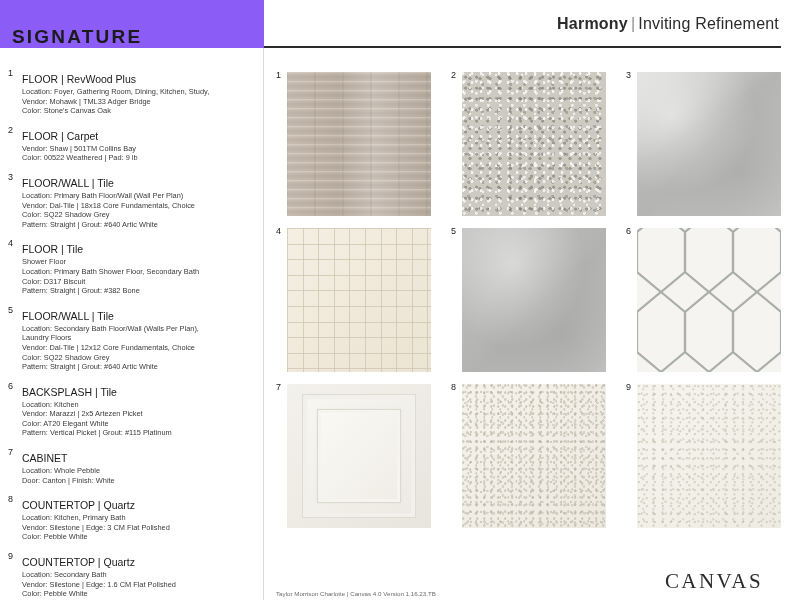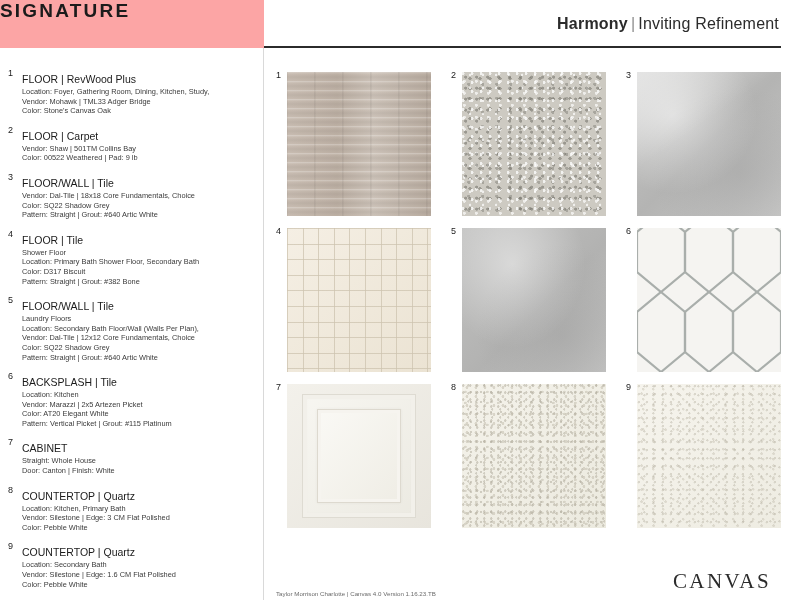--- a/index.html
+++ b/index.html
@@ -24,24 +24,25 @@
   .header {
     position: absolute;
     top: 0; left: 0;
     width: 791px;
     height: 48px;
     display: flex;
   }
   .header-left {
     width: 264px;
     height: 48px;
-    background: #fca5a5;
-    display: flex;
-    align-items: flex-start;
+    background: #8b5cf6;
+    display: flex;
+    align-items: flex-end;
     box-sizing: border-box;
+    padding-left: 12px;
   }
   .brand {
     font-size: 19px;
     font-weight: bold;
     letter-spacing: 2.2px;
     color: #1b1b1b;
   }
   .header-right {
     flex: 1;
     height: 48px;
@@ -250,21 +251,21 @@
   
   .footer-note {
     position: absolute;
     left: 276px;
     bottom: 3px;
     font-size: 6.2px;
     color: #6b6b6b;
   }
   .canvas-logo {
     position: absolute;
-    right: 20px;
+    right: 28px;
     bottom: 6px;
     font-size: 21px;
     letter-spacing: 2.4px;
     color: #2b2b2b;
     font-family: "Liberation Serif", serif;
   }
 </style>
 </head>
 <body>
 
@@ -298,20 +299,21 @@
         <div class="item-title">FLOOR | Carpet</div>
         <div class="item-line">Vendor: Shaw | 501TM Collins Bay</div>
         <div class="item-line">Color: 00522 Weathered | Pad: 9 lb</div>
       </div>
     </div>
 
     <div class="item">
       <div class="item-num">3</div>
       <div class="item-body">
         <div class="item-title">FLOOR/WALL | Tile</div>
+        <div class="item-line">Location: Primary Bath Floor/Wall (Wall Per Plan)</div>
         <div class="item-line">Vendor: Dal-Tile | 18x18 Core Fundamentals, Choice</div>
         <div class="item-line">Color: SQ22 Shadow Grey</div>
         <div class="item-line">Pattern: Straight | Grout: #640 Artic White</div>
       </div>
     </div>
 
     <div class="item">
       <div class="item-num">4</div>
       <div class="item-body">
         <div class="item-title">FLOOR | Tile</div>
@@ -319,22 +321,22 @@
         <div class="item-line">Location: Primary Bath Shower Floor, Secondary Bath</div>
         <div class="item-line">Color: D317 Biscuit</div>
         <div class="item-line">Pattern: Straight | Grout: #382 Bone</div>
       </div>
     </div>
 
     <div class="item">
       <div class="item-num">5</div>
       <div class="item-body">
         <div class="item-title">FLOOR/WALL | Tile</div>
+        <div class="item-line">Location: Secondary Bath Floor/Wall (Walls Per Plan),</div>
         <div class="item-line">Laundry Floors</div>
-        <div class="item-line">Location: Secondary Bath Floor/Wall (Walls Per Plan),</div>
         <div class="item-line">Vendor: Dal-Tile | 12x12 Core Fundamentals, Choice</div>
         <div class="item-line">Color: SQ22 Shadow Grey</div>
         <div class="item-line">Pattern: Straight | Grout: #640 Artic White</div>
       </div>
     </div>
 
     <div class="item">
       <div class="item-num">6</div>
       <div class="item-body">
         <div class="item-title">BACKSPLASH | Tile</div>
@@ -342,21 +344,21 @@
         <div class="item-line">Vendor: Marazzi | 2x5 Artezen Picket</div>
         <div class="item-line">Color: AT20 Elegant White</div>
         <div class="item-line">Pattern: Vertical Picket | Grout: #115 Platinum</div>
       </div>
     </div>
 
     <div class="item">
       <div class="item-num">7</div>
       <div class="item-body">
         <div class="item-title">CABINET</div>
-        <div class="item-line">Straight: Whole House</div>
+        <div class="item-line">Location: Whole Pebble</div>
         <div class="item-line">Door: Canton | Finish: White</div>
       </div>
     </div>
 
     <div class="item">
       <div class="item-num">8</div>
       <div class="item-body">
         <div class="item-title">COUNTERTOP | Quartz</div>
         <div class="item-line">Location: Kitchen, Primary Bath</div>
         <div class="item-line">Vendor: Silestone | Edge: 3 CM Flat Polished</div>

